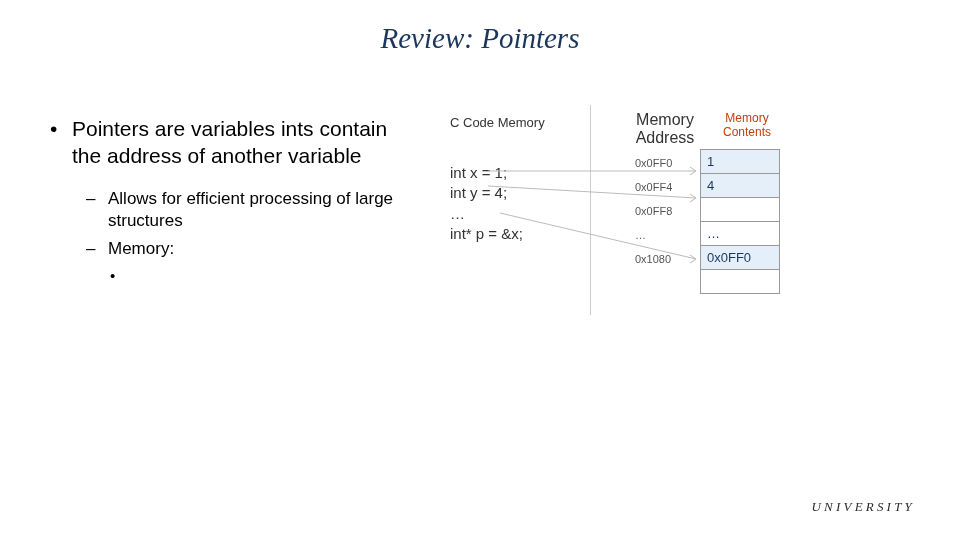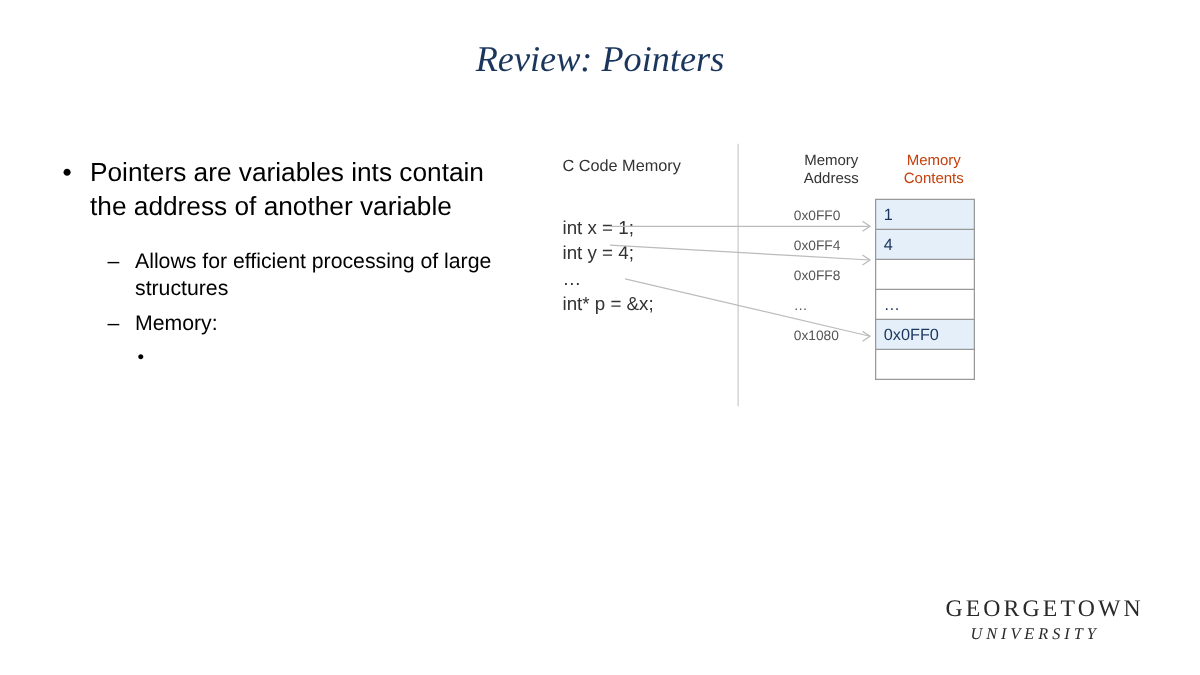--- a/index.html
+++ b/index.html
@@ -1,33 +1,33 @@
 <!DOCTYPE html>
 <html><head>
 <meta charset="utf-8">
 <style>
   * { margin: 0; padding: 0; box-sizing: border-box; }
   html, body { width: 960px; height: 540px; background: #fff; font-family: Arial, Helvetica, sans-serif; color: #000; }
   .slide { position: relative; width: 960px; height: 540px; }
-  .title { font-family: "Times New Roman", Times, serif; font-style: italic; color: #1b365d; font-size: 29px; text-align: center; padding-top: 32px; }
+  .title { font-family: "Times New Roman", Times, serif; font-style: italic; color: #1b365d; font-size: 29px; text-align: center; padding-top: 22px; }
   .content { display: flex; padding: 60px 30px 0 50px; }
   .left { width: 370px; }
   .bullet-1 { font-size: 21px; line-height: 1.3; margin-bottom: 18px; display: flex; }
   .bullet-1 .dot { width: 22px; flex: none; }
   .sub { margin-left: 36px; }
   .bullet-2 { font-size: 17px; line-height: 1.3; margin-bottom: 6px; display: flex; }
   .bullet-2 .dash { width: 22px; flex: none; }
   .subsub { margin-left: 24px; }
   .bullet-3 { font-size: 15px; line-height: 1.3; display: flex; }
   .bullet-3 .dot { width: 18px; flex: none; }
   .right { flex: 1; position: relative; margin-left: 20px; }
   .diagram { position: absolute; left: 0; top: -10px; width: 500px; height: 260px; }
   .code-label { position: absolute; left: 10px; top: 10px; font-size: 13px; color: #333; }
   .code-block { position: absolute; left: 10px; top: 58px; font-size: 15px; color: #333; font-family: Arial, sans-serif; line-height: 1.35; }
-  .mem-addr-label { position: absolute; left: 190px; top: 6px; font-size: 12px; color: #333; text-align: center; width: 70px; }
+  .mem-addr-label { position: absolute; left: 190px; top: 6px; font-size: 16px; color: #333; text-align: center; width: 70px; }
   .mem-cont-label { position: absolute; left: 272px; top: 6px; font-size: 12px; color: #c2410c; text-align: center; width: 70px; }
   .illus-label { position: absolute; left: 358px; top: 6px; font-size: 12.5px; color: #111; line-height: 1.25; }
   .addr-col { position: absolute; left: 195px; top: 46px; font-size: 11px; color: #555; }
   .addr-col div { height: 24px; display: flex; align-items: center; }
   .table { position: absolute; left: 260px; top: 44px; border-top: 1px solid #999; }
   .cell { width: 80px; height: 24px; border-left: 1px solid #999; border-right: 1px solid #999; border-bottom: 1px solid #999; font-size: 13px; padding-left: 6px; display: flex; align-items: center; color: #1b365d; }
   .cell.shade { background: #e5effa; }
   .vline { position: absolute; left: 150px; top: 0; width: 1px; height: 210px; background: #ccc; }
   .arrow { position: absolute; stroke: #bbb; stroke-width: 1; fill: none; }
   .logo { position: absolute; right: 45px; bottom: 25px; text-align: left; font-family: "Times New Roman", Times, serif; color: #2a2a2a; }
@@ -104,16 +104,15 @@
           <div class="cell"></div>
           <div class="cell">…</div>
           <div class="cell shade">0x0FF0</div>
           <div class="cell"></div>
         </div>
       </div>
     </div>
   </div>
 
   <div class="logo">
-    <div class="l1">GEORGETOWN</div>
     <div class="l2">UNIVERSITY</div>
   </div>
 </div>
 
 </body></html>

